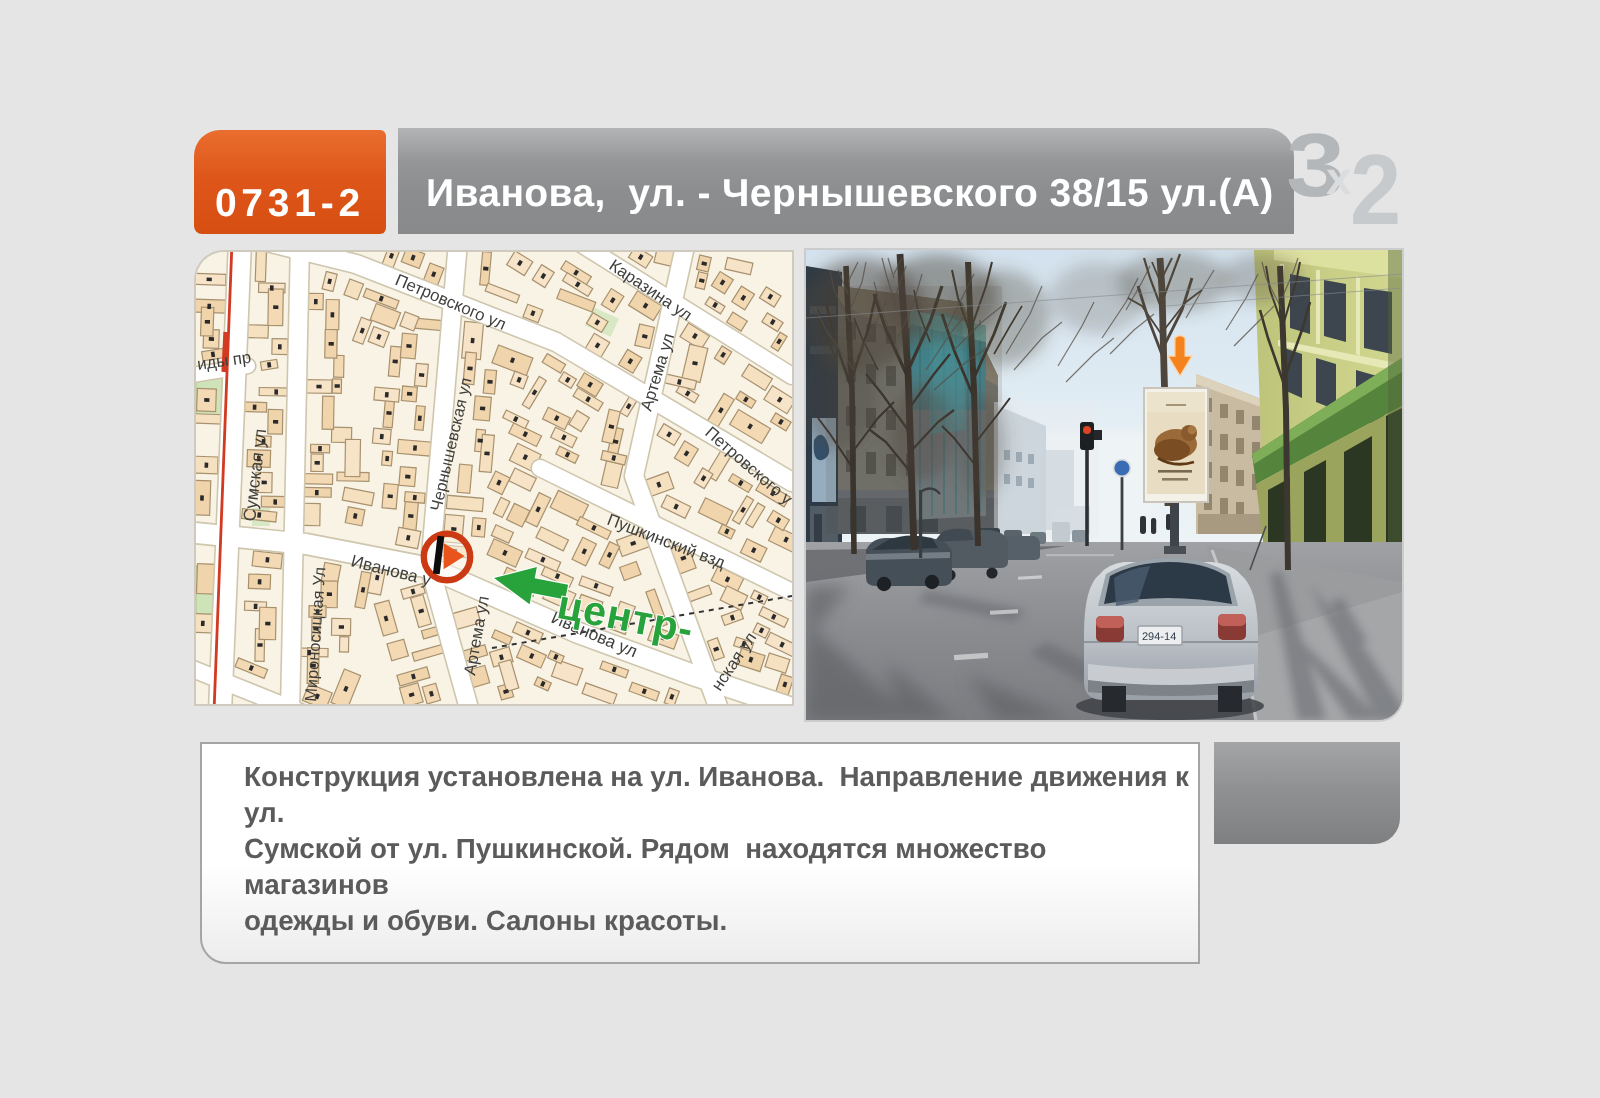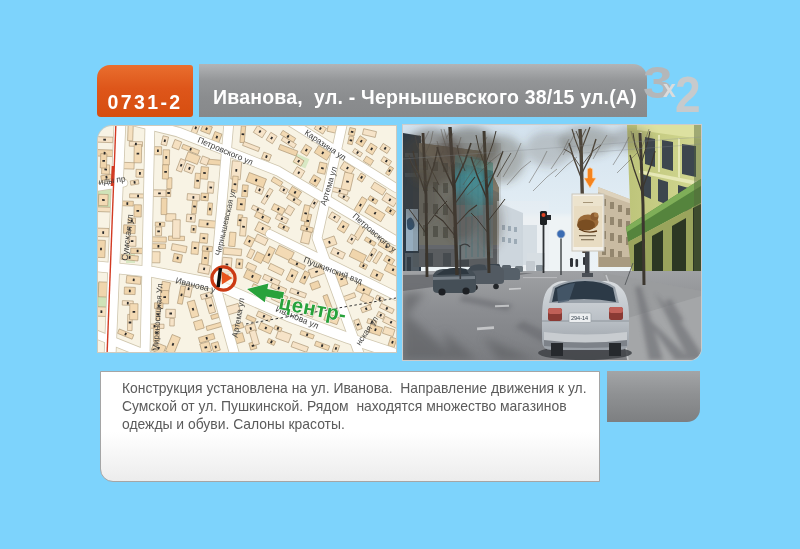--- a/index.html
+++ b/index.html
@@ -1,35 +1,35 @@
 <!DOCTYPE html>
 <html><head>
 <meta charset="utf-8">
 <style>
 html,body{margin:0;padding:0;background:#fff;}
 body{width:800px;height:549px;font-family:"Liberation Sans",sans-serif;}
-.page{position:relative;width:800px;height:549px;overflow:hidden;background:#7dd3fc;}
+.page{position:relative;width:800px;height:549px;overflow:hidden;background:#e5e5e5;}
 .badge{position:absolute;left:97px;top:65px;width:96px;height:52px;border-radius:13px 3px 3px 4px;
   background:linear-gradient(180deg,#e96e2e 0%,#de561a 45%,#d64e10 100%);
   color:#fff;font-weight:bold;font-size:19.5px;letter-spacing:2.4px;display:flex;align-items:flex-end;justify-content:center;padding-bottom:3.5px;box-sizing:border-box;}
 .titlebar{position:absolute;left:199px;top:64px;width:448px;height:53px;border-radius:0 14px 0 0;
   background:linear-gradient(180deg,#b2b4b6 0%,#939597 32%,#8b8d8f 62%,#87898b 100%);
   color:#fff;font-weight:bold;font-size:19.5px;box-sizing:border-box;}
 .titletext{position:absolute;left:14px;bottom:8px;white-space:nowrap;letter-spacing:0.2px;}
 .s3{position:absolute;left:444px;top:-4px;font-size:45px;line-height:1;font-weight:bold;color:#b4b7b9;transform:scaleX(1.18);transform-origin:0 0;}
 .s2{position:absolute;left:476px;top:6px;font-size:50px;line-height:1;font-weight:bold;color:#c7cacc;transform:scaleX(0.92);transform-origin:0 0;}
 .sx{position:absolute;left:464px;top:13.5px;font-size:23px;line-height:1;font-weight:bold;color:#dadcdd;}
 .mapbox{position:absolute;left:98px;top:126px;width:298px;height:226px;border-radius:14px 0 0 0;overflow:hidden;box-shadow:0 0 0 1px #cfcabd;}
 .photobox{position:absolute;left:403px;top:125px;width:298px;height:235px;border-radius:0 0 12px 0;overflow:hidden;box-shadow:0 0 0 1px #cccccc;}
 .graytab{position:absolute;left:607px;top:371px;width:93px;height:51px;border-radius:0 0 13px 0;
   background:linear-gradient(180deg,#a3a5a7 0%,#8f9193 45%,#7d7f81 100%);}
 .textbox{position:absolute;left:100px;top:371px;width:500px;height:111px;box-sizing:border-box;
   border:1px solid #a5a5a5;border-radius:0 0 0 13px;
   background:linear-gradient(180deg,#ffffff 0%,#ffffff 55%,#ececec 100%);
-  color:#5b5b5b;font-size:13.9px;line-height:18px;}
+  color:#5b5b5b;font-size:13.9px;line-height:18px;font-weight:bold;}
 .textbox .inner{position:absolute;left:21px;top:7px;}
 </style>
 </head>
 <body>
 <div class="page">
 
 <div class="badge">0731-2</div>
 
 <div class="titlebar">
 

